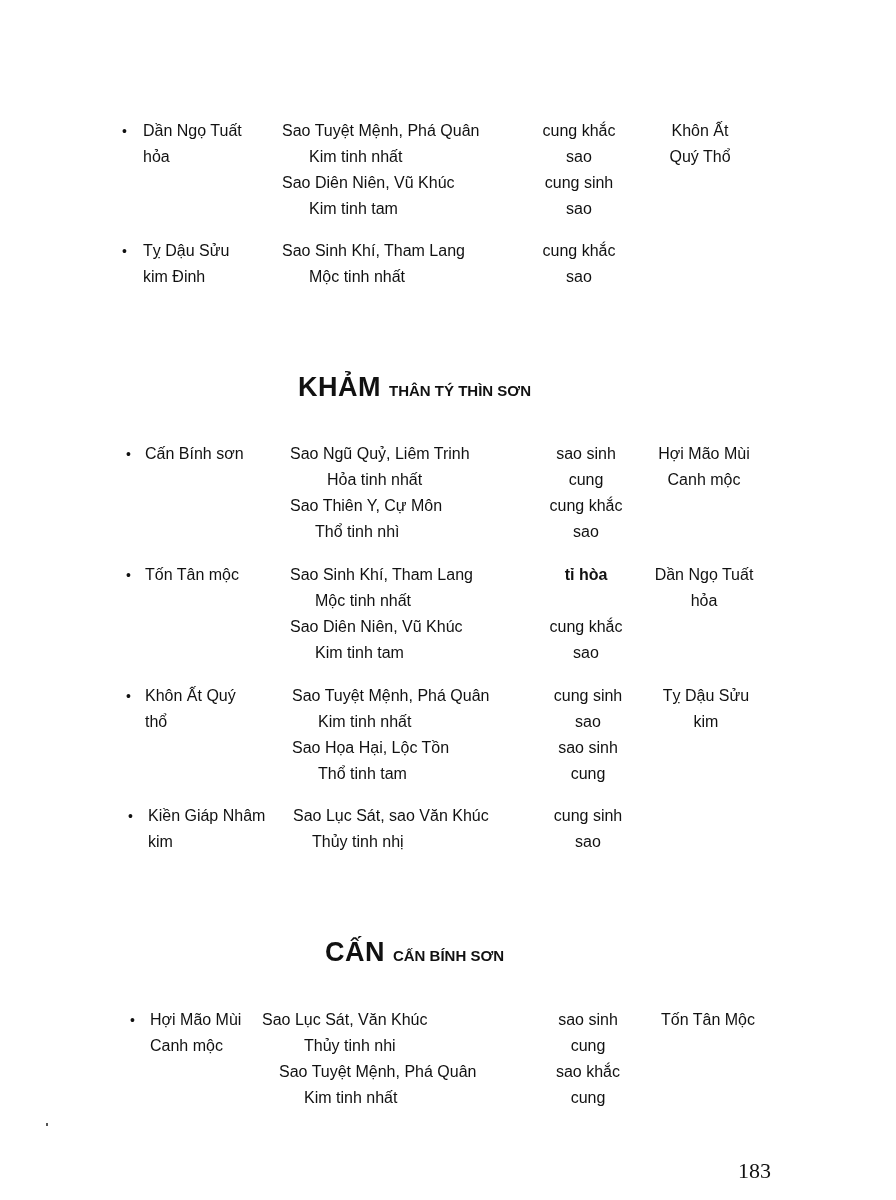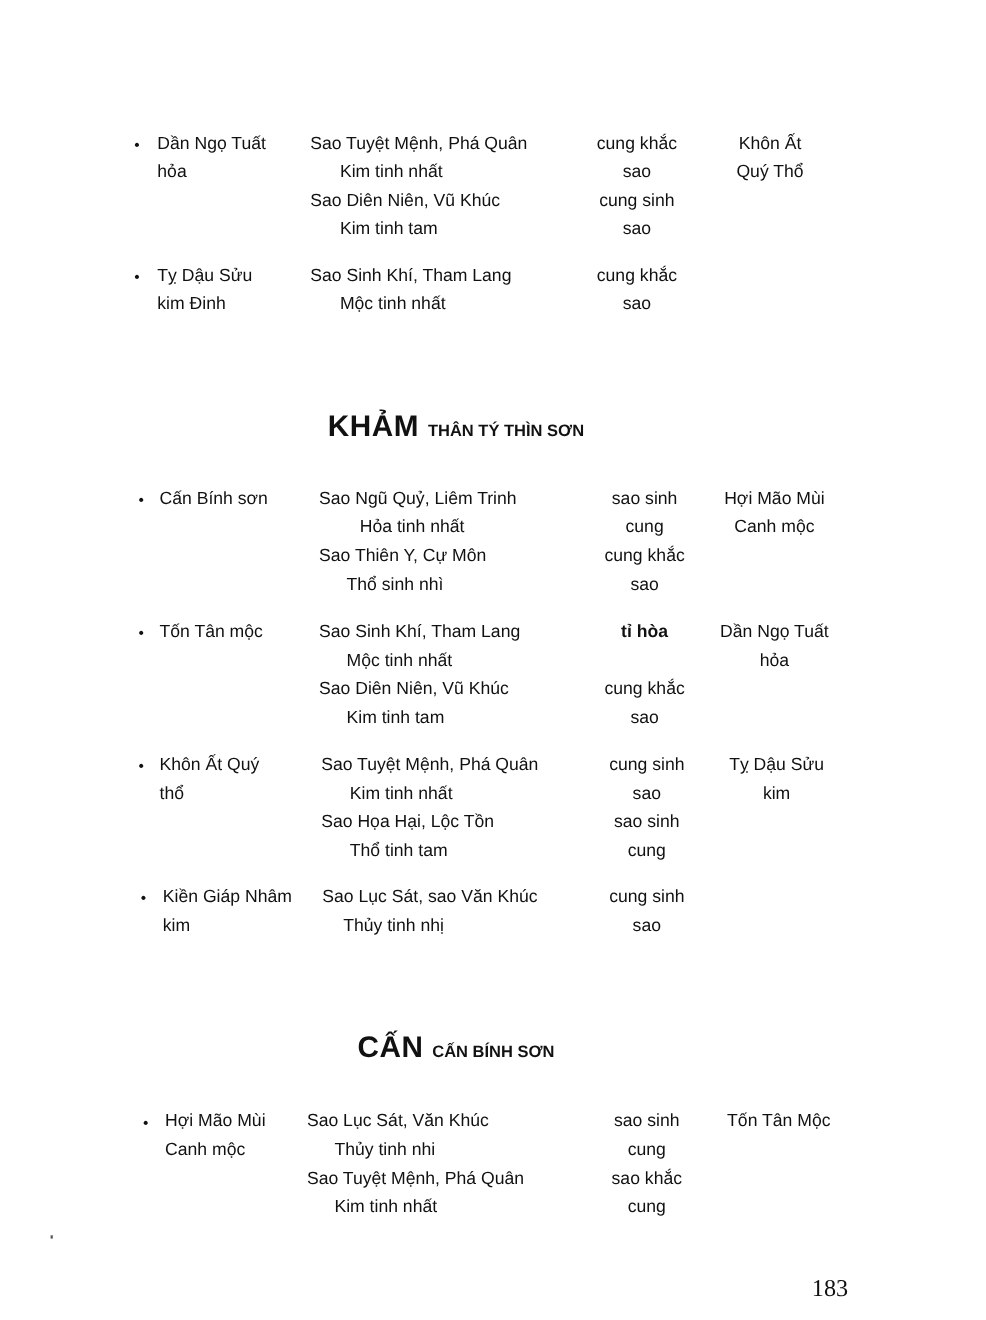--- a/index.html
+++ b/index.html
@@ -57,21 +57,21 @@
   <div class="heading" style="top:372px;">
     <span class="big">KHẢM</span><span class="small">THÂN TÝ THÌN SƠN</span>
   </div>
 
   <div class="entry" style="top:441px;">
     <span class="bullet" style="left:126px;">•</span>
     <span class="line c1" style="left:145px;top:0;">Cấn Bính sơn</span>
     <span class="line c2" style="left:290px;top:0;">Sao Ngũ Quỷ, Liêm Trinh</span>
     <span class="line c2b" style="left:315px;top:26px;margin-left:12px;">Hỏa tinh nhất</span>
     <span class="line c2" style="left:290px;top:52px;">Sao Thiên Y, Cự Môn</span>
-    <span class="line c2b" style="left:315px;top:78px;">Thổ sinh nhì</span>
+    <span class="line c2b" style="left:315px;top:78px;">Thổ tinh nhì</span>
     <span class="line rel" style="left:531px;top:0;">sao sinh</span>
     <span class="line rel" style="left:531px;top:26px;">cung</span>
     <span class="line rel" style="left:531px;top:52px;">cung khắc</span>
     <span class="line rel" style="left:531px;top:78px;">sao</span>
     <span class="line dst" style="left:634px;top:0;">Hợi Mão Mùi</span>
     <span class="line dst" style="left:634px;top:26px;">Canh mộc</span>
   </div>
 
   <div class="entry" style="top:562px;">
     <span class="bullet" style="left:126px;">•</span>
@@ -114,21 +114,21 @@
   </div>
 
   <div class="heading" style="top:937px;">
     <span class="big">CẤN</span><span class="small">CẤN BÍNH SƠN</span>
   </div>
 
   <div class="entry" style="top:1007px;">
     <span class="bullet" style="left:130px;">•</span>
     <span class="line c1" style="left:150px;top:0;">Hợi Mão Mùi</span>
     <span class="line c1" style="left:150px;top:26px;">Canh mộc</span>
-    <span class="line c2" style="left:279px;top:0;">Sao Lục Sát, Văn Khúc</span>
+    <span class="line c2" style="left:262px;top:0;">Sao Lục Sát, Văn Khúc</span>
     <span class="line c2b" style="left:304px;top:26px;">Thủy tinh nhi</span>
     <span class="line c2" style="left:279px;top:52px;">Sao Tuyệt Mệnh, Phá Quân</span>
     <span class="line c2b" style="left:304px;top:78px;">Kim tinh nhất</span>
     <span class="line rel" style="left:533px;top:0;">sao sinh</span>
     <span class="line rel" style="left:533px;top:26px;">cung</span>
     <span class="line rel" style="left:533px;top:52px;">sao khắc</span>
     <span class="line rel" style="left:533px;top:78px;">cung</span>
     <span class="line dst" style="left:638px;top:0;">Tốn Tân Mộc</span>
   </div>
 

